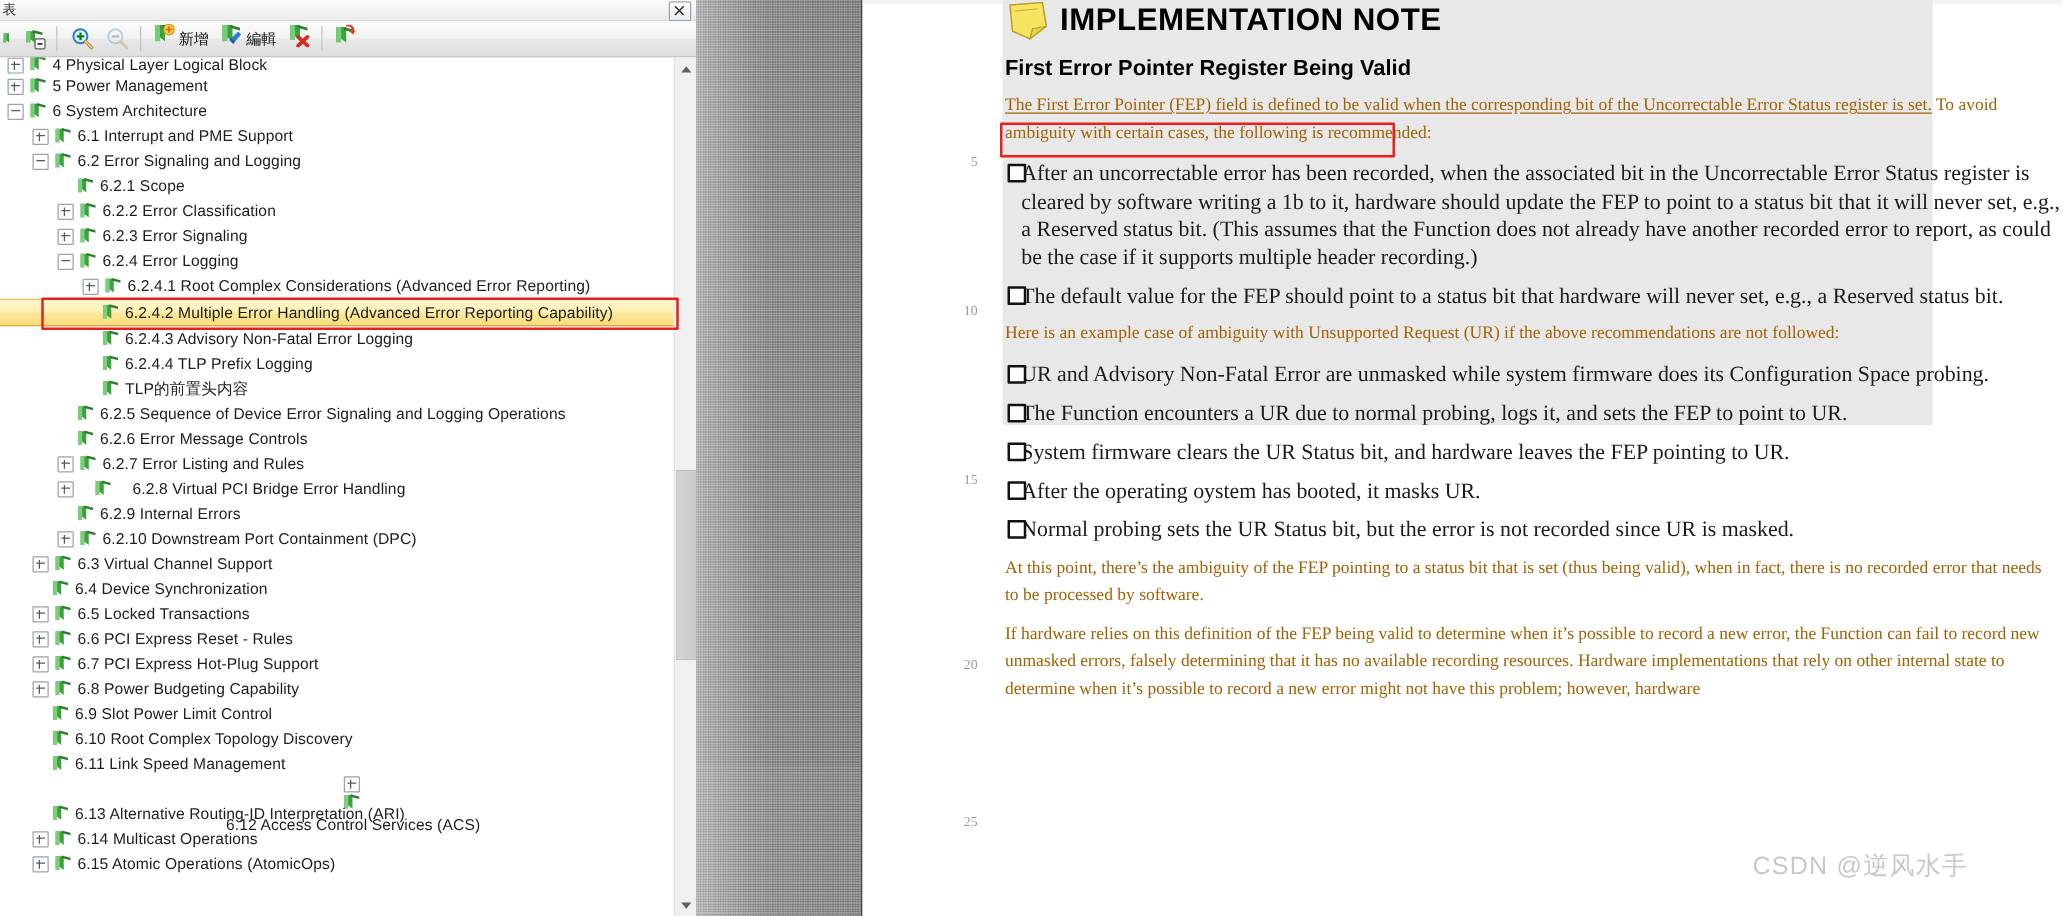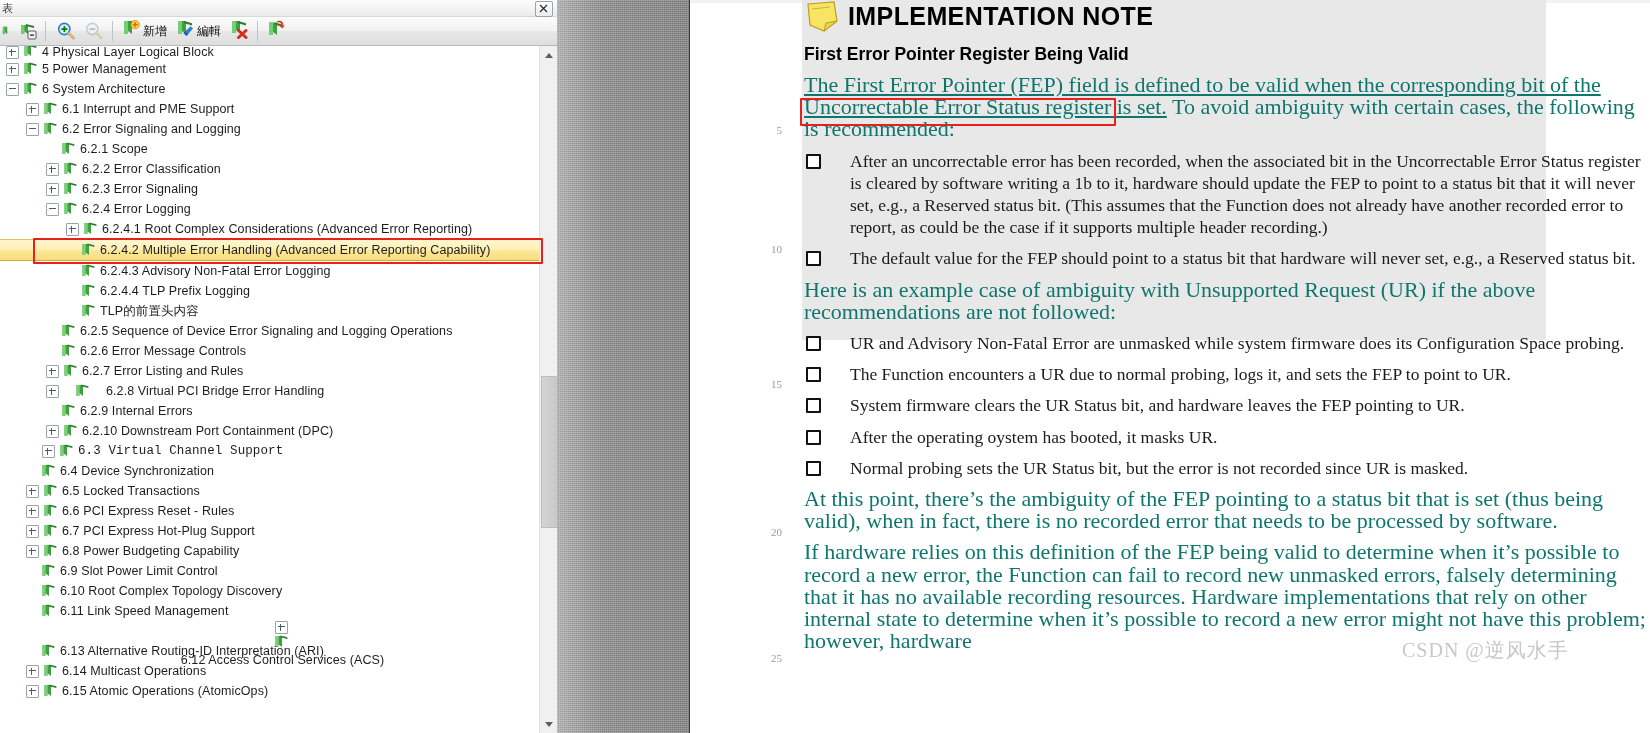--- a/index.html
+++ b/index.html
@@ -147,42 +147,42 @@
   }
   .note-sub{
     position:relative;
     font-family:"Liberation Sans",sans-serif;
     font-weight:bold;font-size:17.5px;color:#000;
     padding-left:2px;margin-top:2px;
   }
 
   .p{
     font-family:"Liberation Serif",serif;
-    font-size:22px;line-height:22.2px;color:#0f766e;
+    font-size:14px;line-height:22.2px;color:#a16207;
     margin:0;padding:0 4px 0 2px;
   }
   .uline{ text-decoration:underline; text-underline-offset:2px; }
 
   .bul{
     position:relative;
     font-family:"Liberation Serif",serif;
     font-size:17.5px;line-height:22.2px;color:#1b1b1b;
-    padding-left:48px;
+    padding-left:15px;
   }
   .bul .box{
     position:absolute;left:4px;top:4px;width:11px;height:11px;
     border:2px solid #111;border-radius:1px;background:#fff;
   }
 
   .gap{height:9px;}
 
   .watermark{
-    position:absolute;left:1402px;top:637px;
+    position:absolute;left:1402px;top:679px;
     font-size:20px;color:rgba(130,130,130,.45);
-    font-family:Liberation Serif, serif;
+    font-family:Liberation Sans, sans-serif;
     letter-spacing:1px;pointer-events:none;white-space:nowrap;
   }
 </style>
 </head>
 <body>
 
 <div class="screen">
 
   <div class="panel">
 
@@ -495,21 +495,21 @@
               <i class="h"></i>
               <i class="v"></i>
             </span>
             <span class="bm-icon"><svg width="16" height="16" viewBox="0 0 16 16">
                 <path d="M2.5 2 L9 2 L9 13 L5.7 10.4 L2.5 13 Z" fill="#3fa03f"></path>
                 <path d="M2.5 2 L5.7 2 L5.7 13 L2.5 13 Z" fill="#79d079"></path>
                 <path d="M7.4 1.4 L14.4 3.2 L14.4 5.1 L7.4 3.3 Z" fill="#2f7e2f"></path>
               </svg></span>
             <span class="label">6.2.10 Downstream Port Containment (DPC)</span>
           </div>
-          <div class="row" style="padding-left: 42px; font-family: Liberation Mono, monospace;">
+          <div class="row" style="padding-left: 26px;">
             <span class="toggler">
               <i class="h"></i>
               <i class="v"></i>
             </span>
             <span class="bm-icon"><svg width="16" height="16" viewBox="0 0 16 16">
                 <path d="M2.5 2 L9 2 L9 13 L5.7 10.4 L2.5 13 Z" fill="#3fa03f"></path>
                 <path d="M2.5 2 L5.7 2 L5.7 13 L2.5 13 Z" fill="#79d079"></path>
                 <path d="M7.4 1.4 L14.4 3.2 L14.4 5.1 L7.4 3.3 Z" fill="#2f7e2f"></path>
               </svg></span>
             <span class="label">6.3 Virtual Channel Support</span>

